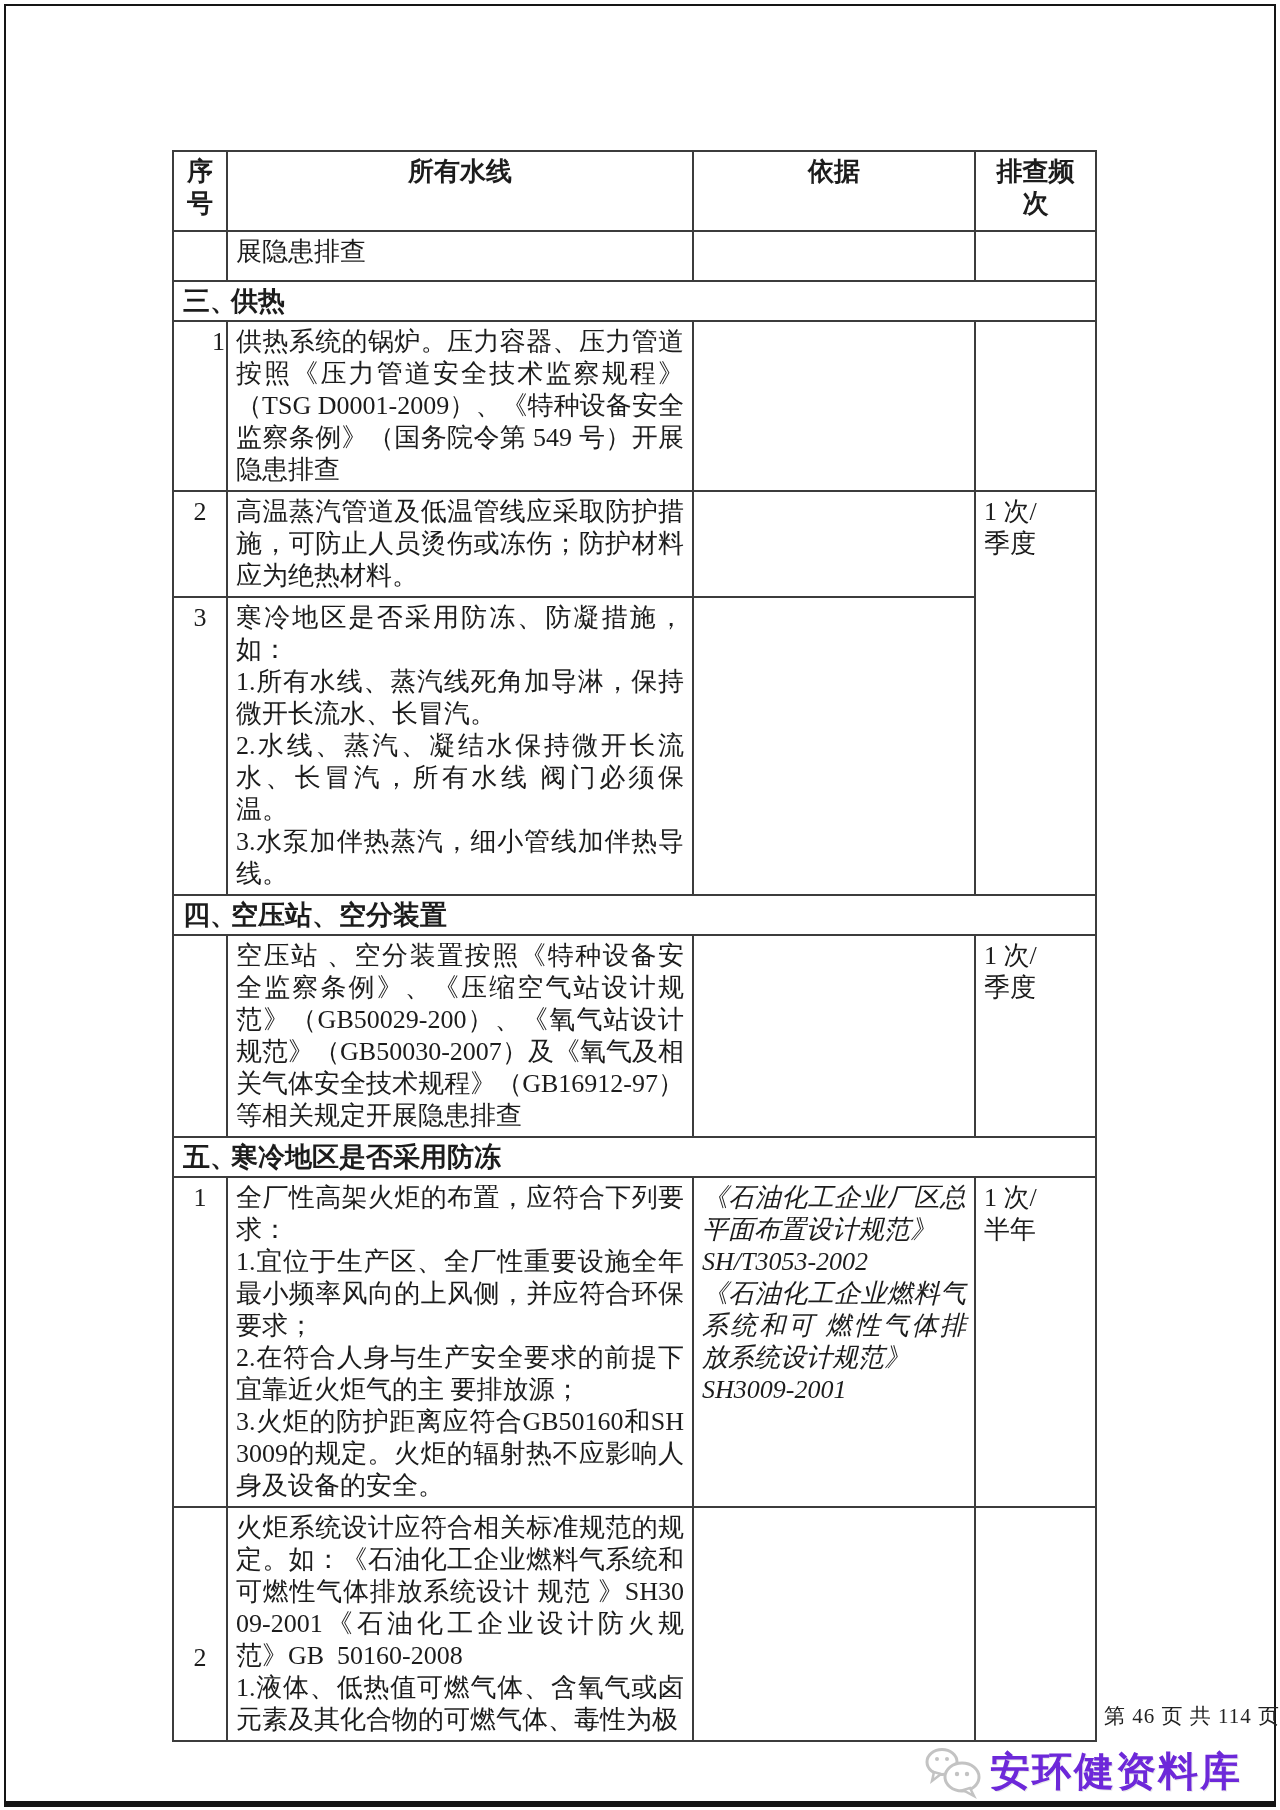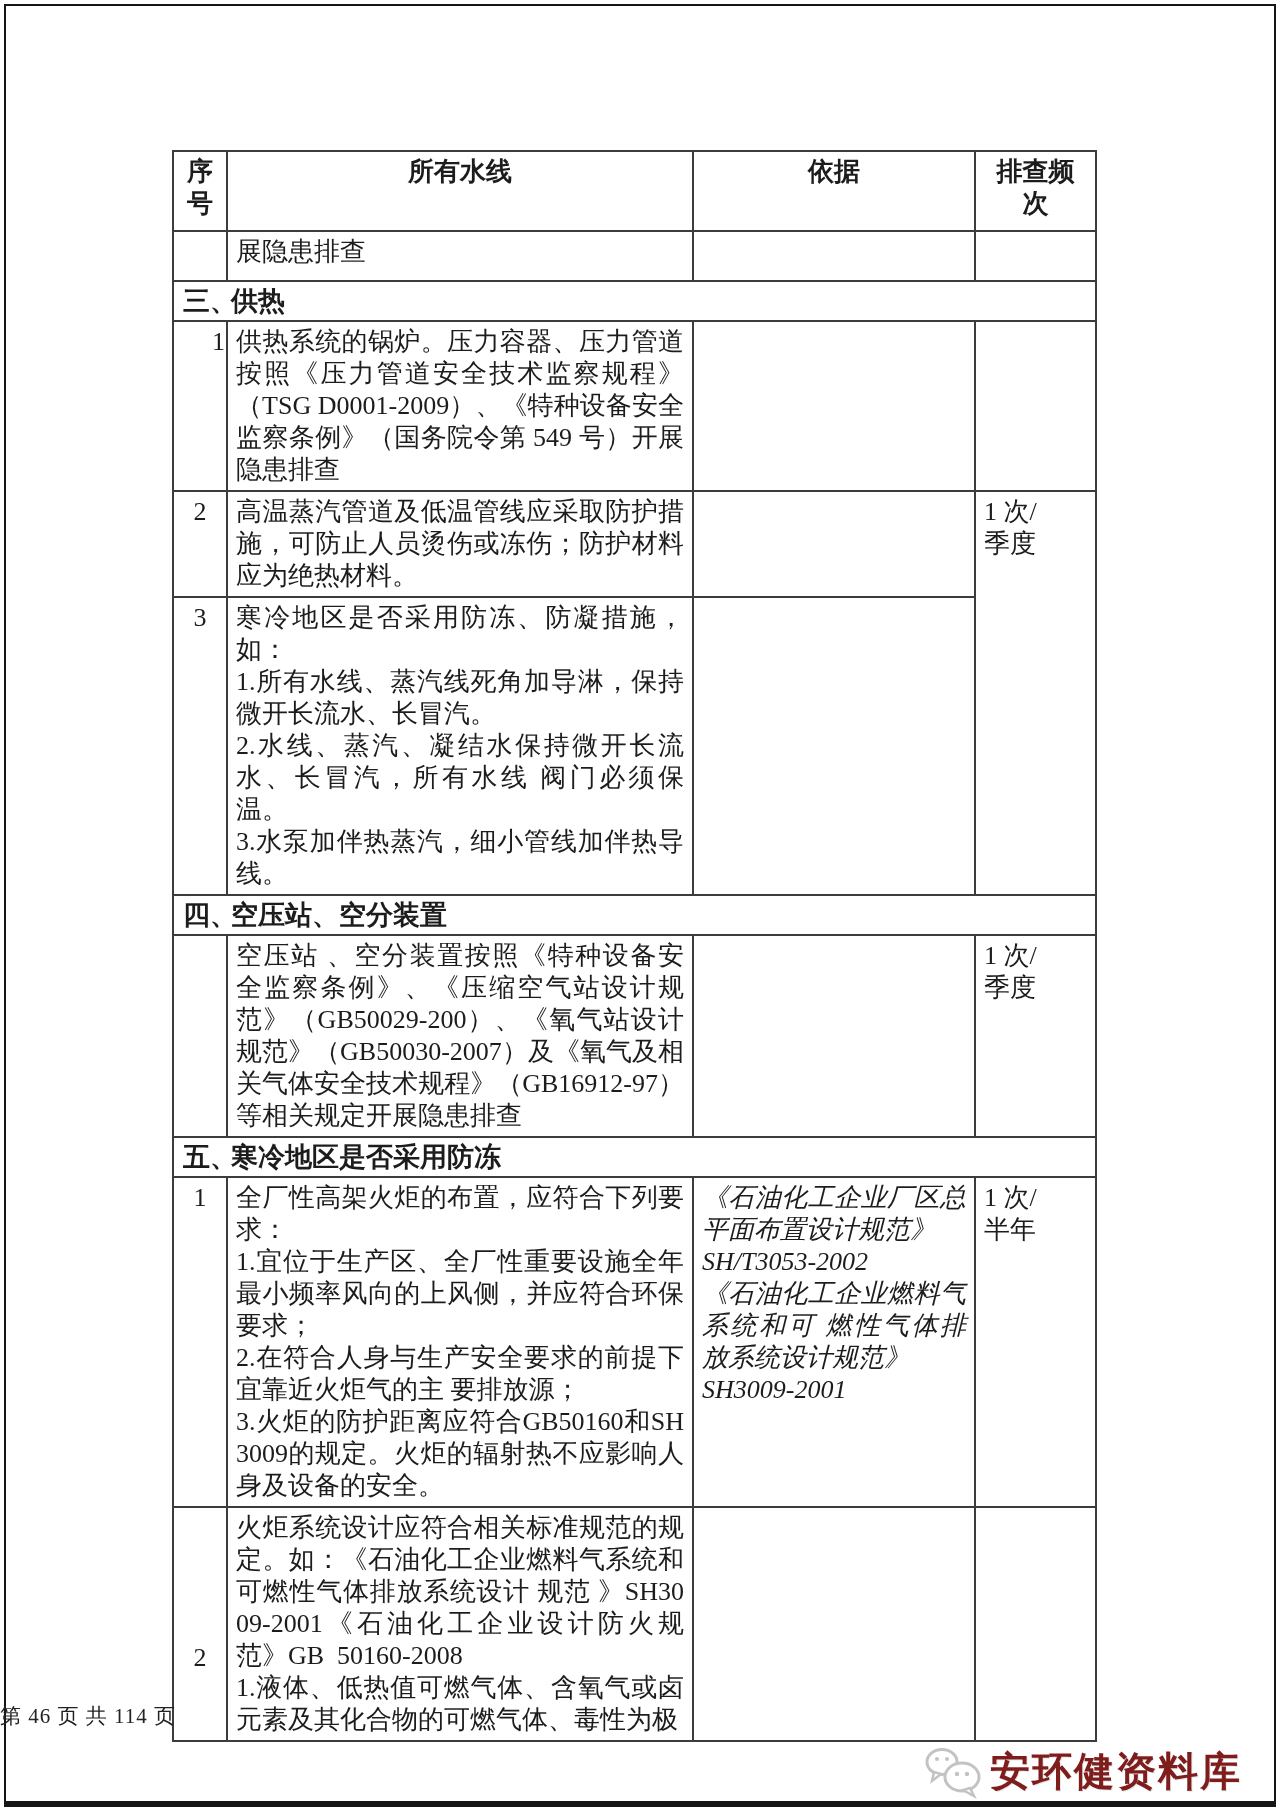--- a/index.html
+++ b/index.html
@@ -43,29 +43,29 @@
   }
   tr.section td.sec{
     font-weight:bold;vertical-align:middle;height:34px;padding:2px 5px;
     font-size:27px;
   }
   .sec-prefix{display:inline-block;width:52px;padding-left:4px;box-sizing:border-box;}
   tbody tr:nth-child(1) td{height:40px;}
   tbody tr:nth-child(3) td.col-num{text-align:right;padding-right:1px;}
   tbody tr:last-child td.col-num{vertical-align:bottom;padding-bottom:66px;}
   .page-footer{
-    position:absolute;left:0;top:1702px;width:100%;text-align:left;
+    position:absolute;left:0;top:1702px;width:100%;text-align:right;
     font-size:21px;letter-spacing:1px;color:#222;
   }
   .watermark{
     position:absolute;right:38px;top:1744px;display:flex;align-items:center;gap:6px;
   }
   .watermark-text{
     font-family:"Liberation Sans","DejaVu Sans",sans-serif;
-    font-size:40px;font-weight:bold;color:#7f1d1d;letter-spacing:2px;
+    font-size:40px;font-weight:bold;color:#6d28d9;letter-spacing:2px;
     text-shadow:1px 1px 0 #e9e9e9;
   }
   .wm-icon{width:62px;height:54px;}
 </style>
 </head>
 <body>
 
 <div class="page-frame"></div>
 
 <table class="checklist">

